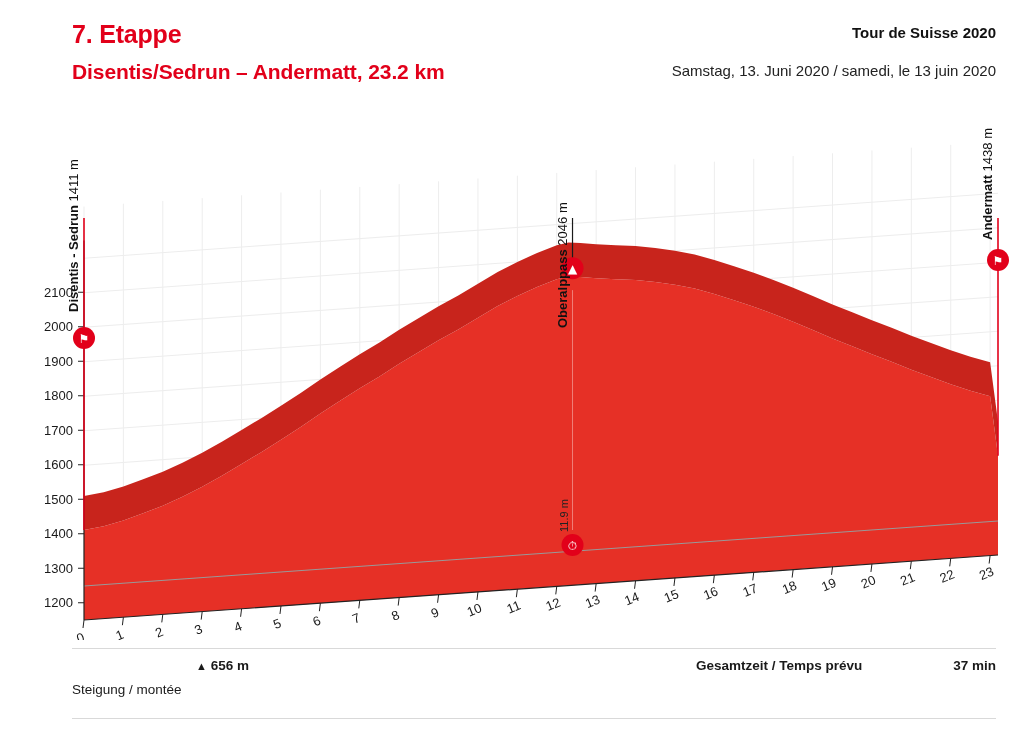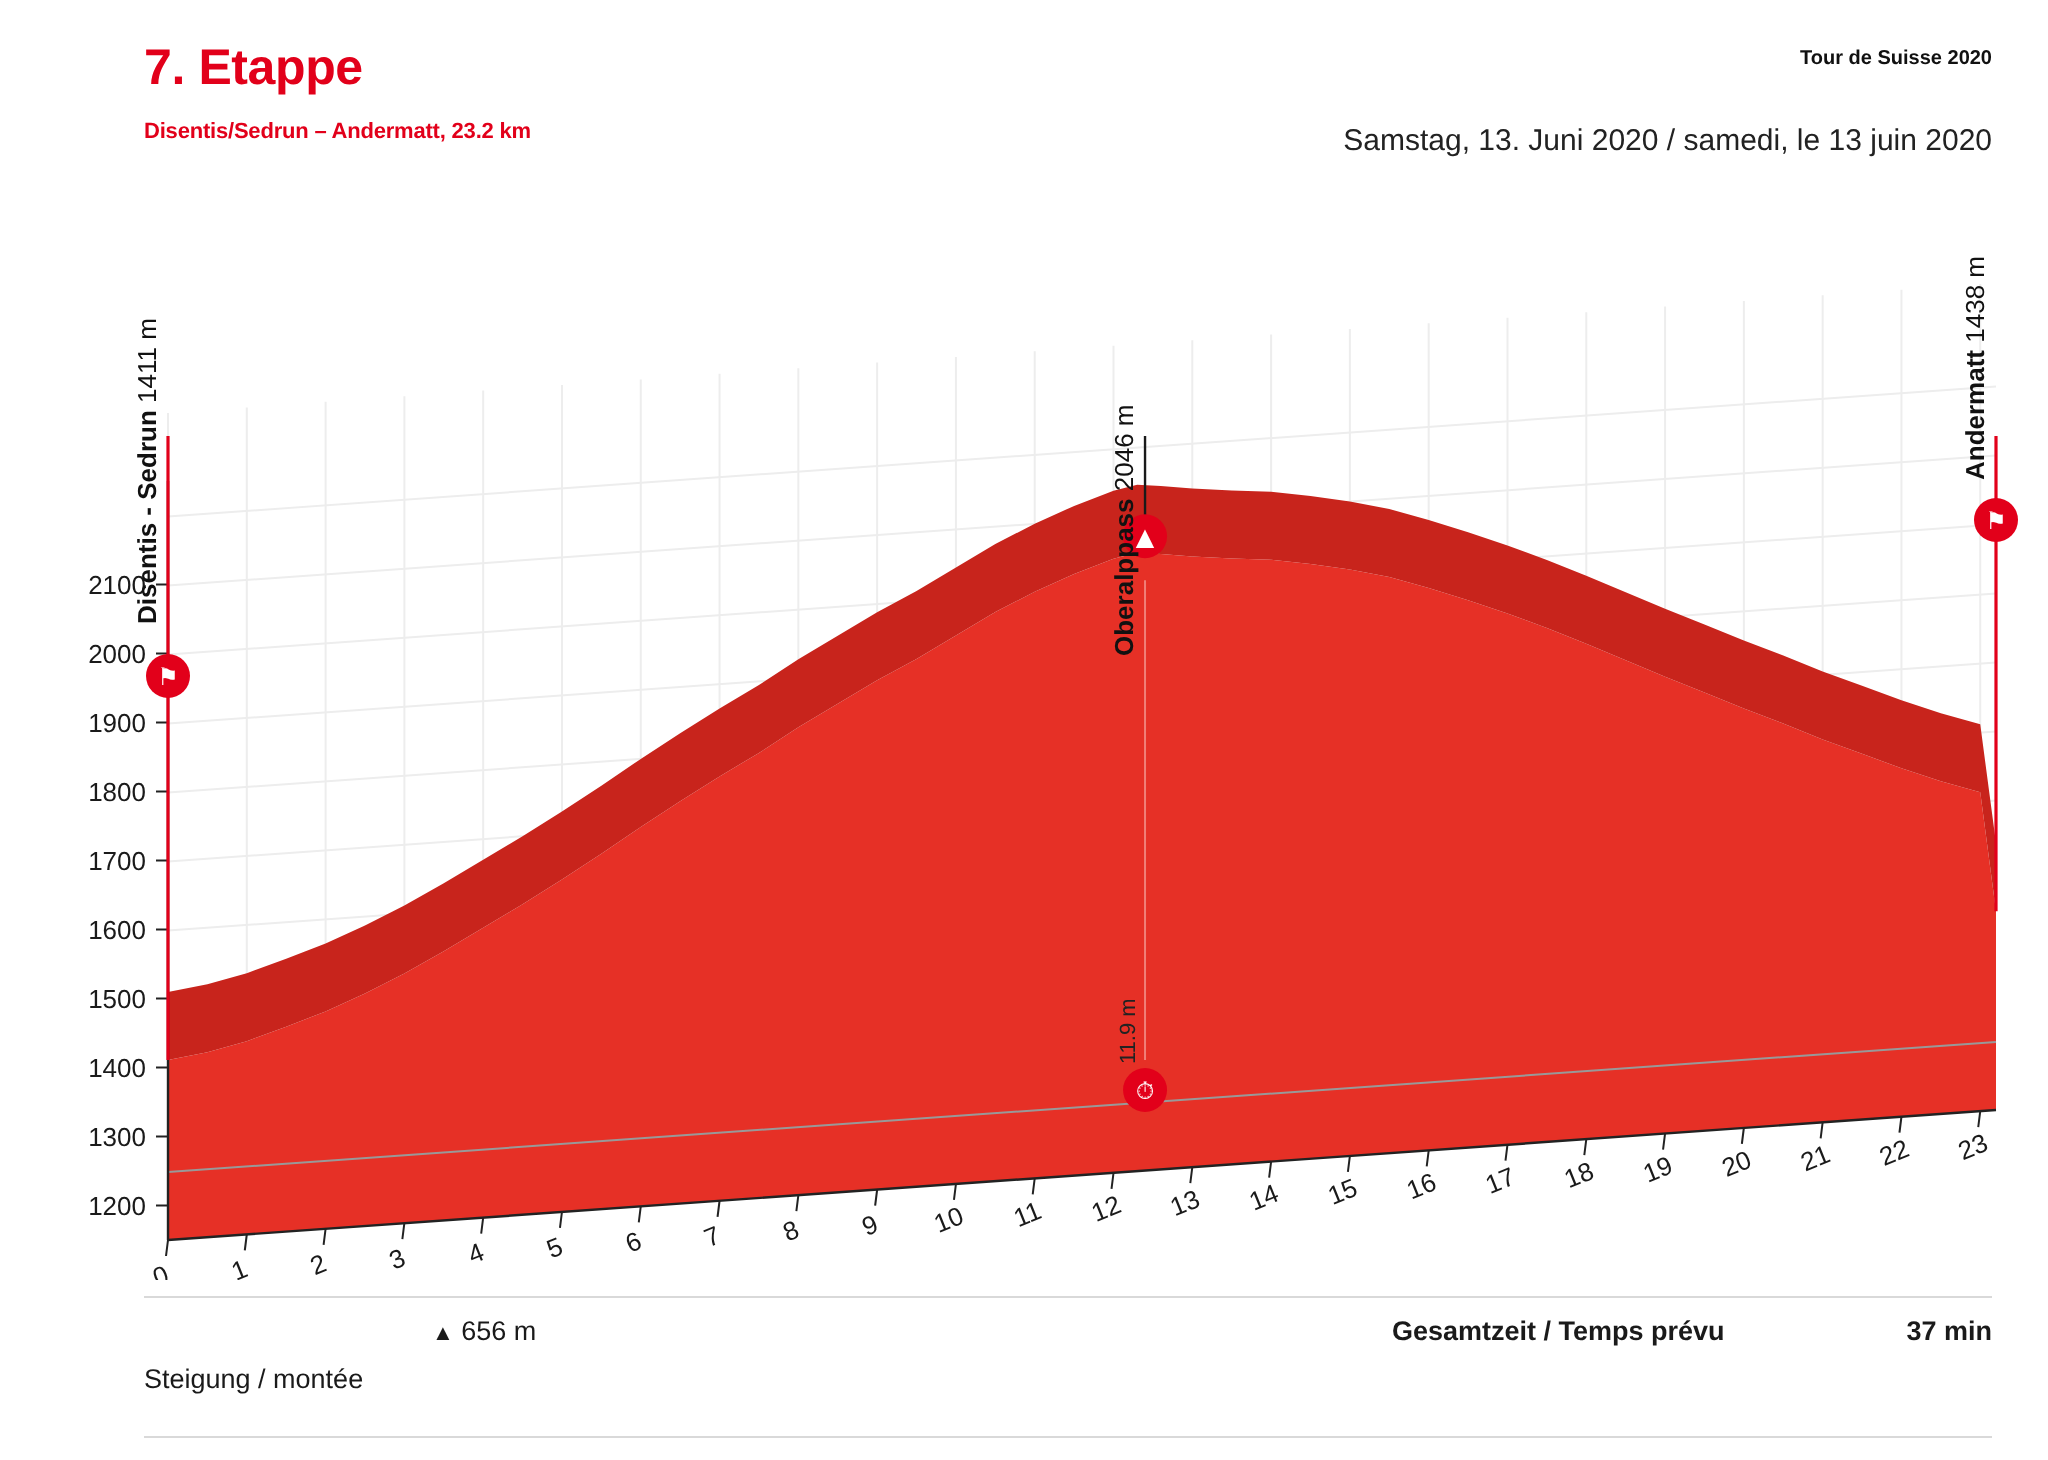--- a/index.html
+++ b/index.html
@@ -37,30 +37,30 @@
     top: 0;
     font-size: 25px;
     font-weight: bold;
     color: #e2001a;
     letter-spacing: -0.2px;
   }
   .stage-sub {
     position: absolute;
     left: 0;
     top: 40px;
-    font-size: 11px;
+    font-size: 21px;
     font-weight: bold;
     color: #e2001a;
     letter-spacing: -0.1px;
   }
   .race-title {
     position: absolute;
     right: 0;
     top: 4px;
-    font-size: 10px;
+    font-size: 15px;
     font-weight: bold;
     color: #111;
     text-align: right;
   }
   .race-date {
     position: absolute;
     right: 0;
     top: 42px;
     font-size: 15px;
     color: #222;
@@ -98,21 +98,21 @@
   }
   .footer .row.r1 { top: 0; }
   .footer .row.r2 { top: 35px; }
   .footer .row.r3 { top: 70px; border-top: 1px solid #d9d9d9; height: 0; }
   .cell {
     position: absolute;
     top: 9px;
     color: #1a1a1a;
   }
   .cell.c1 { left: 0; margin-top: 24px; }
-  .cell.c2 { left: 144px; font-weight: normal; }
+  .cell.c2 { left: 124px; font-weight: bold; }
   .cell.c3 { left: 624px; font-weight: bold; }
   .cell.c4 { right: 0; font-weight: bold; text-align: right; }
   .tri { font-size: 11px; }
 </style>
 </head>
 <body>
 
 <div id="root">
 
   <div class="header">

